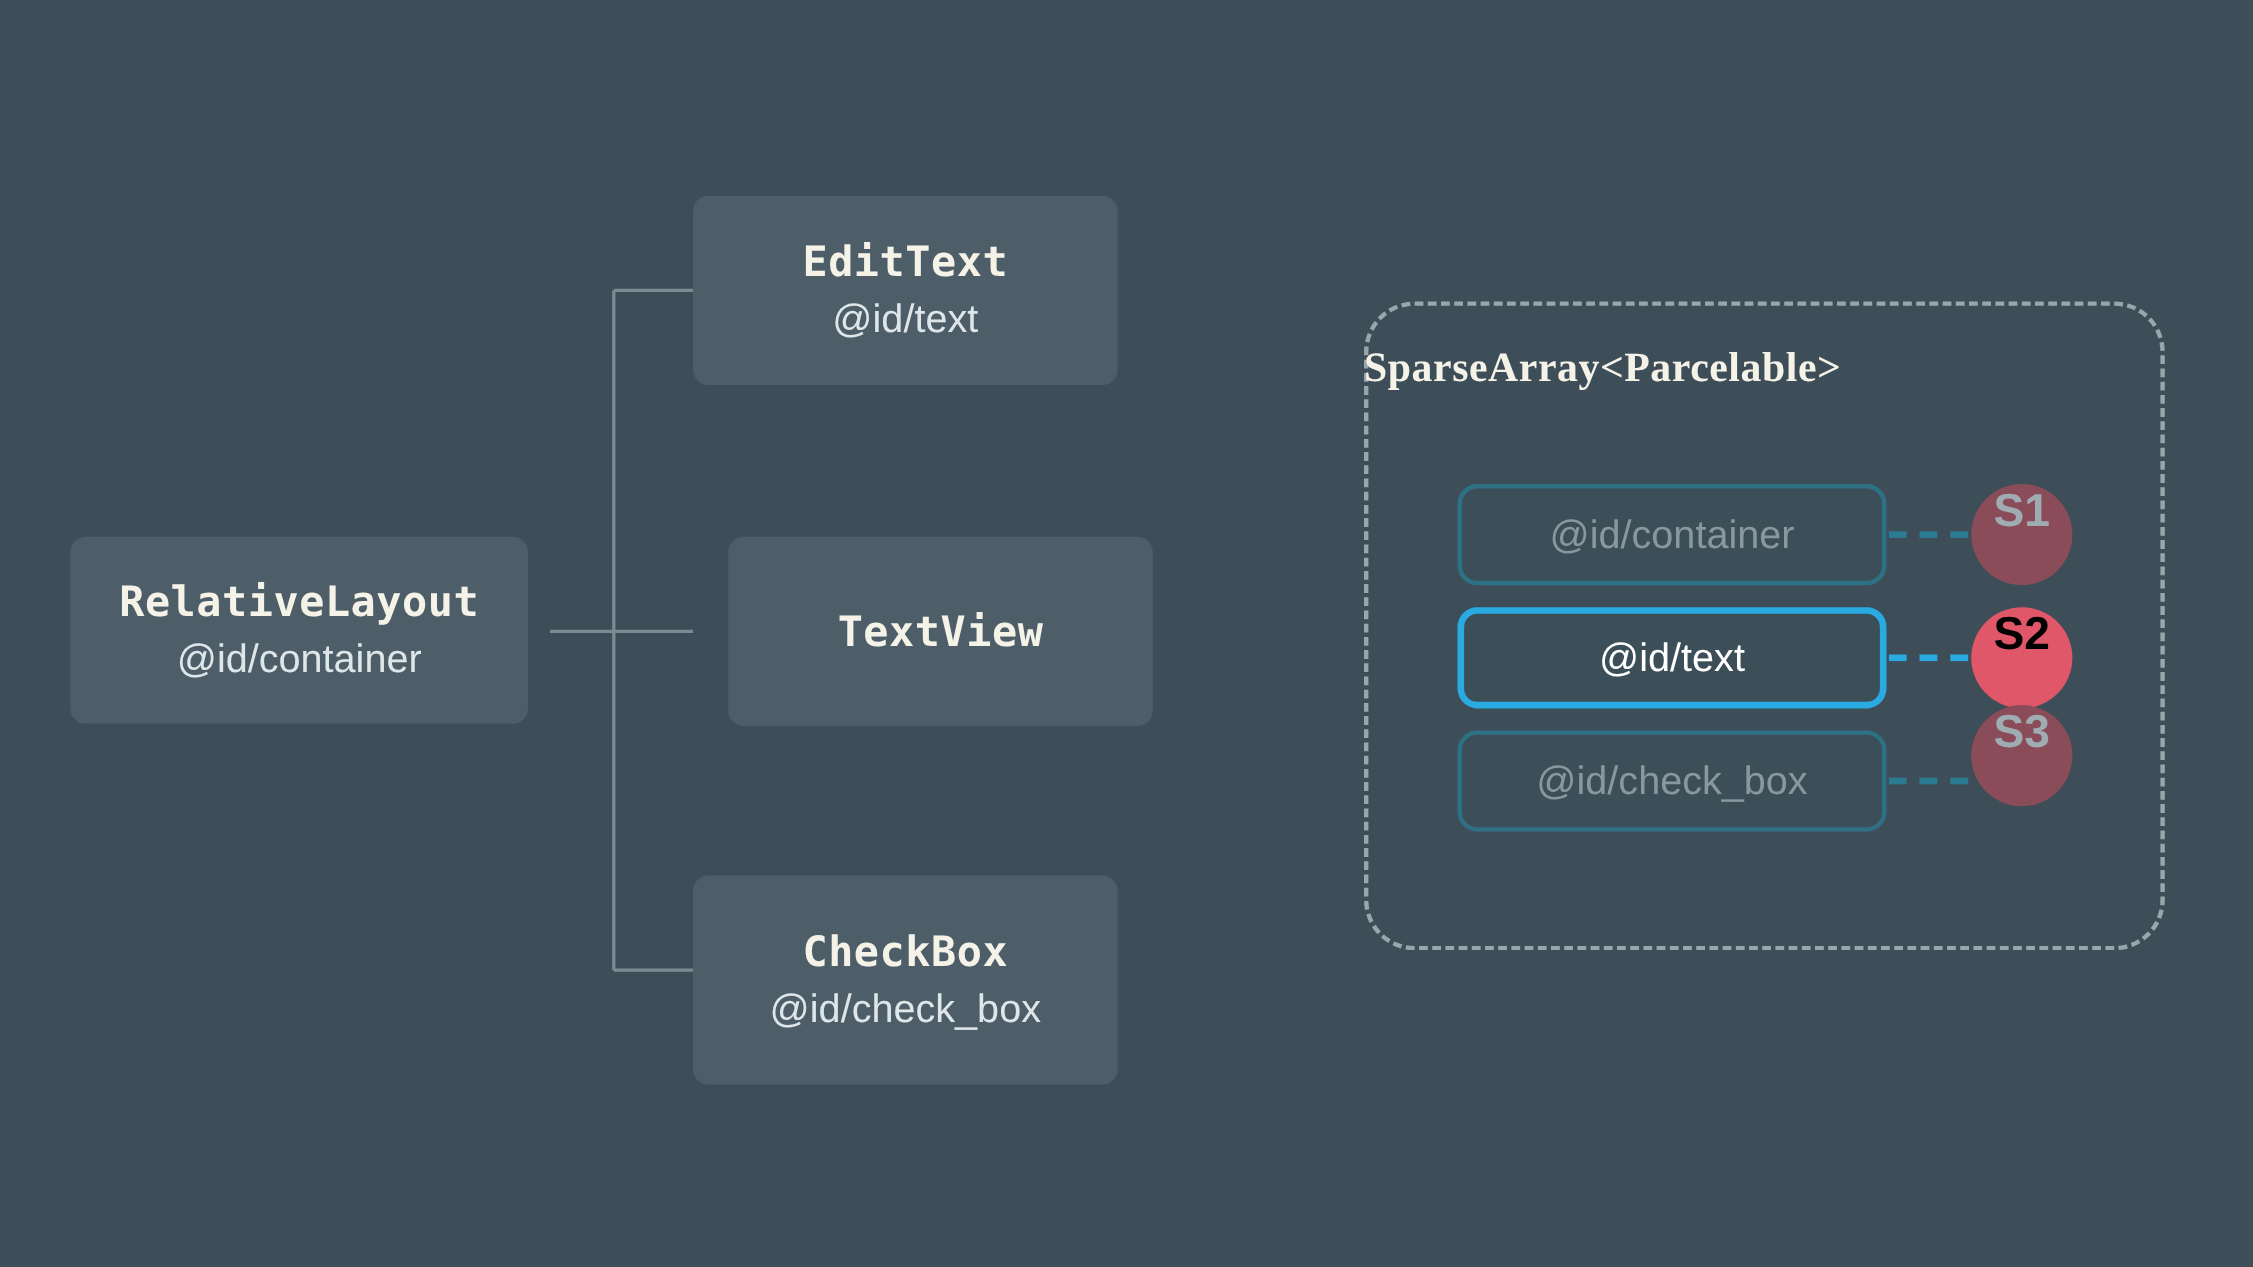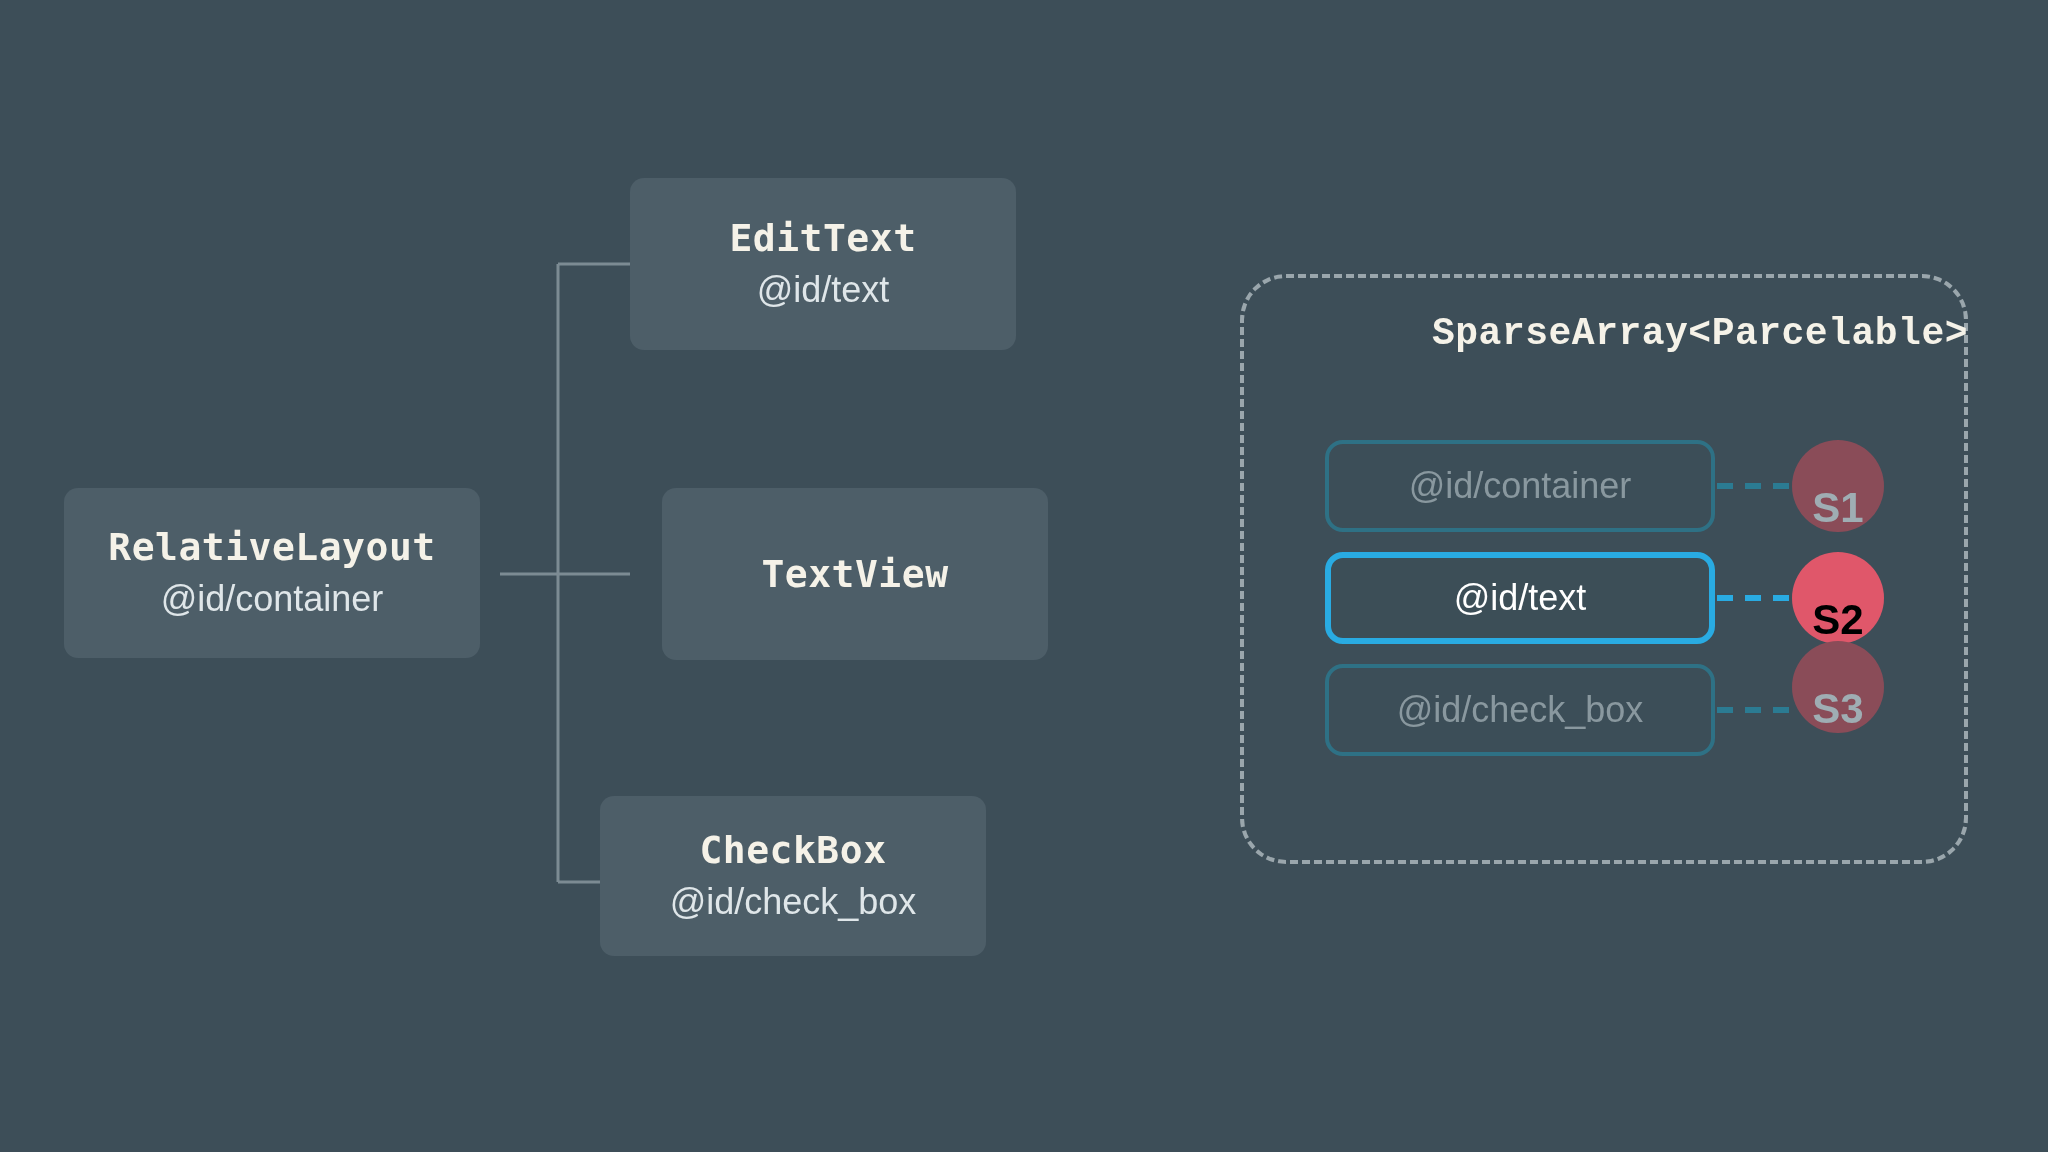--- a/index.html
+++ b/index.html
@@ -82,24 +82,24 @@
   #node-textview {
     left: 630px;
     top: 488px;
     width: 386px;
     height: 172px;
     margin-left: 32px;
   }
   #node-textview .node-class { font-size: 38px; }
 
   #node-checkbox {
-    left: 600px;
+    left: 630px;
     top: 796px;
     width: 386px;
-    height: 160px;
+    height: 190px;
   }
   #node-checkbox .node-class { font-size: 38px; }
   #node-checkbox .node-id    { font-size: 36px; margin-top: 8px; }
 
   
 
   #sparse-panel {
     position: absolute;
     left: 1240px;
     top: 274px;
@@ -108,22 +108,22 @@
     box-sizing: border-box;
     border: 4px dashed #9aa6ac;
     border-radius: 46px;
   }
 
   #sparse-title {
     position: absolute;
     left: 1240px;
     top: 312px;
     width: 728px;
-    text-align: right;
-    font-family: Liberation Mono, monospace;
+    text-align: left;
+    font-family: Liberation Serif, serif;
     font-weight: 700;
     font-size: 38px;
     letter-spacing: 0.5px;
     color: #f5f2e8;
     white-space: nowrap;
   }
 
   .sparse-row {
     position: absolute;
     left: 1325px;
@@ -159,21 +159,21 @@
   #row-container { top: 440px; }
   #row-text      { top: 552px; }
   #row-checkbox  { top: 664px; }
 
   .slot-circle {
     position: absolute;
     width: 92px;
     height: 92px;
     border-radius: 50%;
     display: flex;
-    align-items: flex-end;
+    align-items: flex-start;
     justify-content: center;
     font-family: "Liberation Sans", sans-serif;
     font-weight: 700;
     font-size: 42px;
     left: 1792px;
   }
   .slot-circle.dim {
     background: #8a4c58;
     color: #9fadb3;
   }

